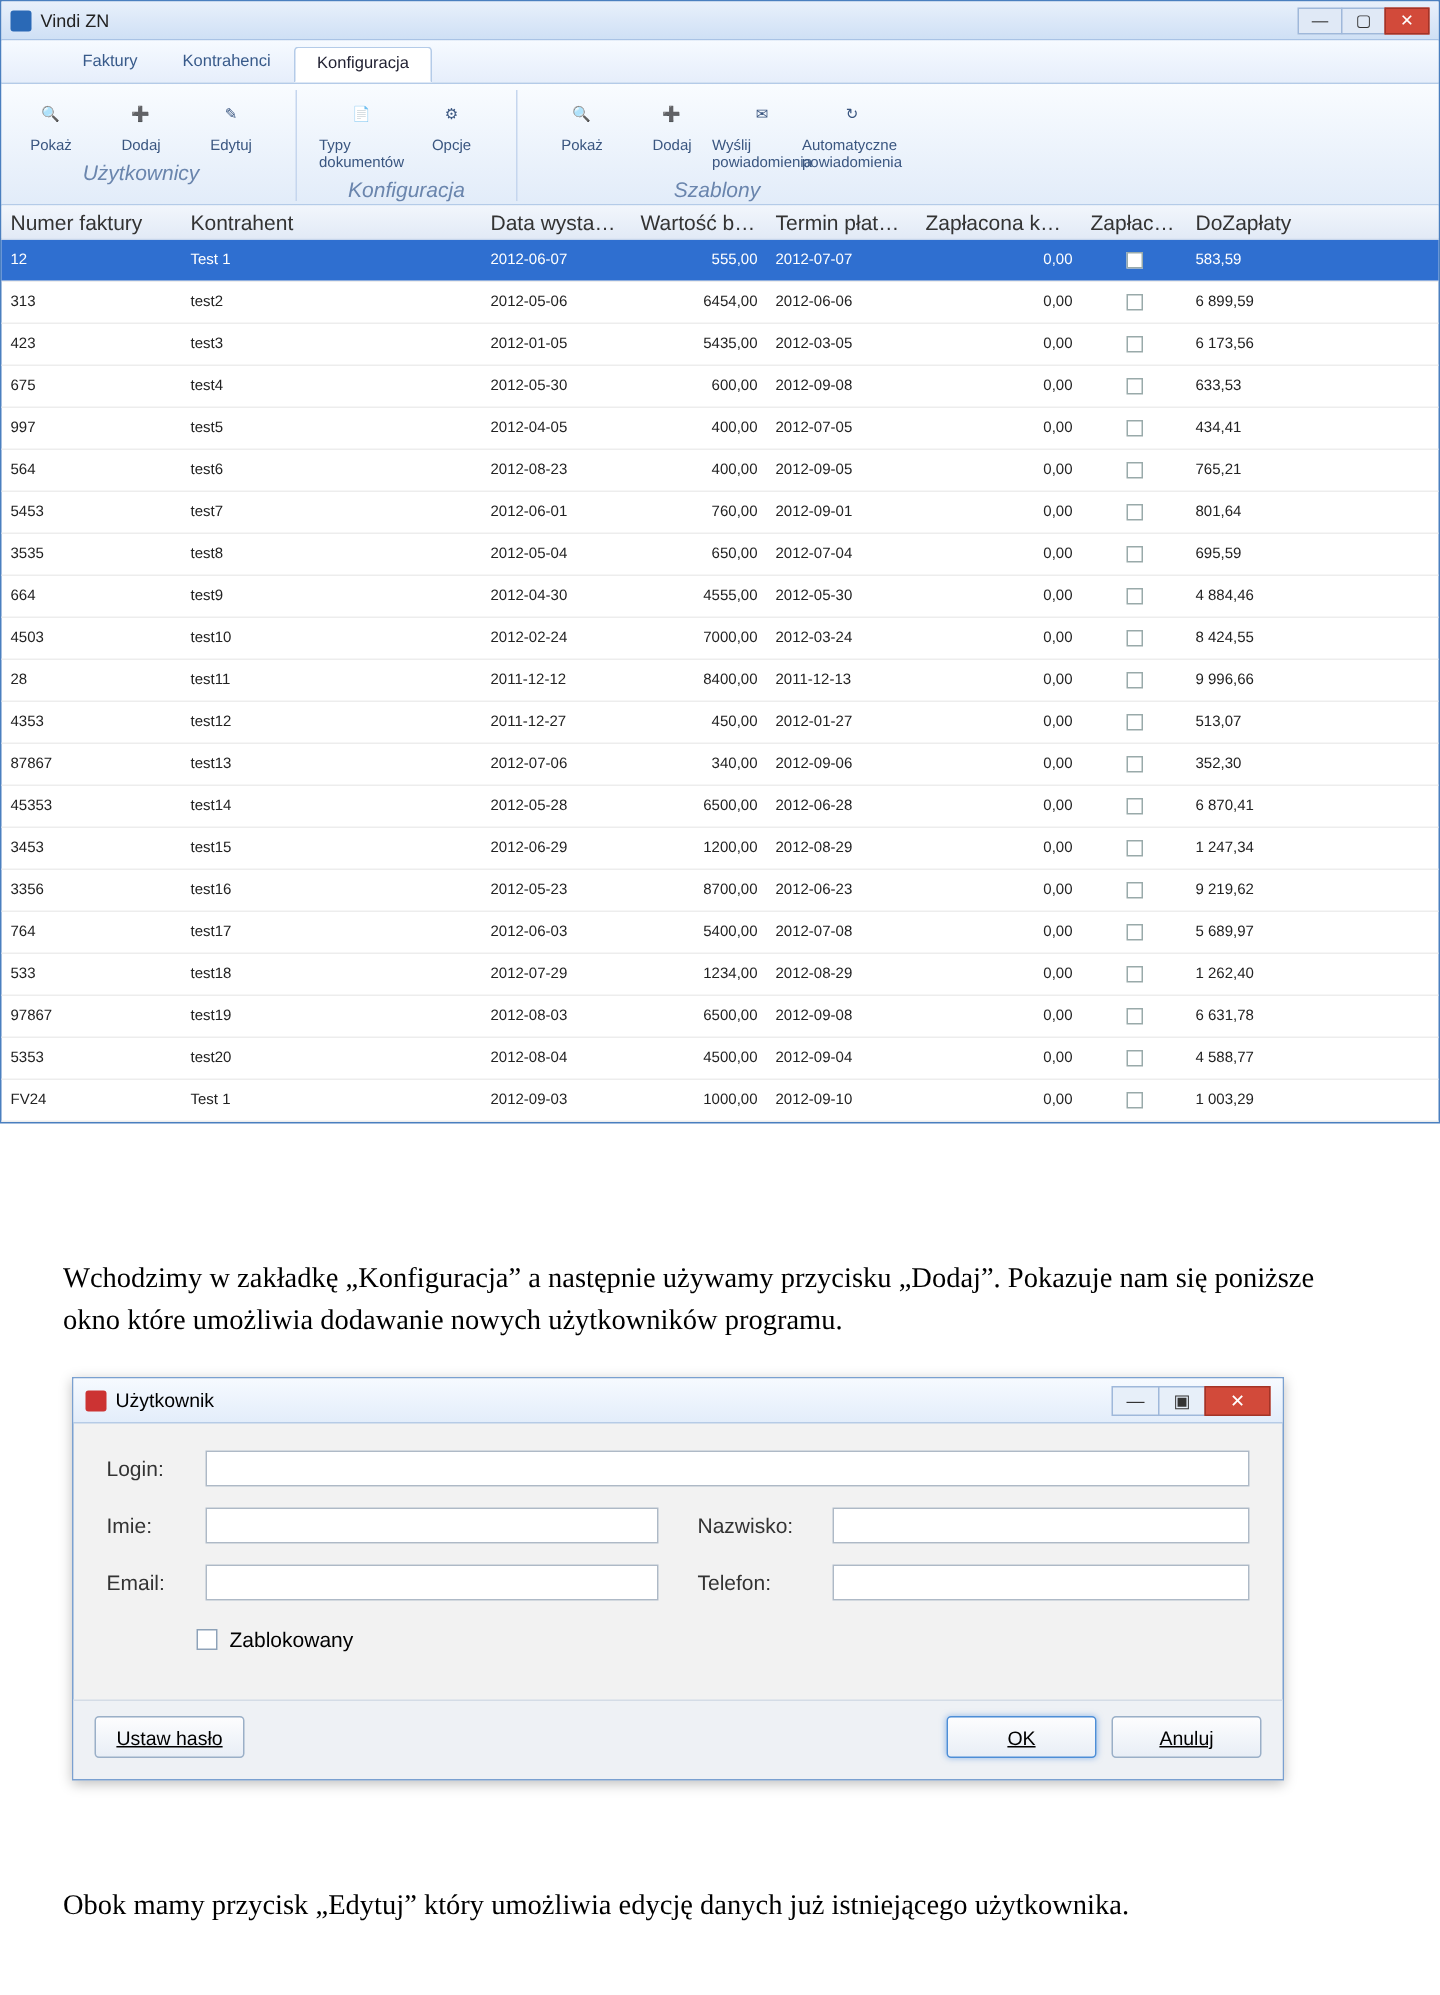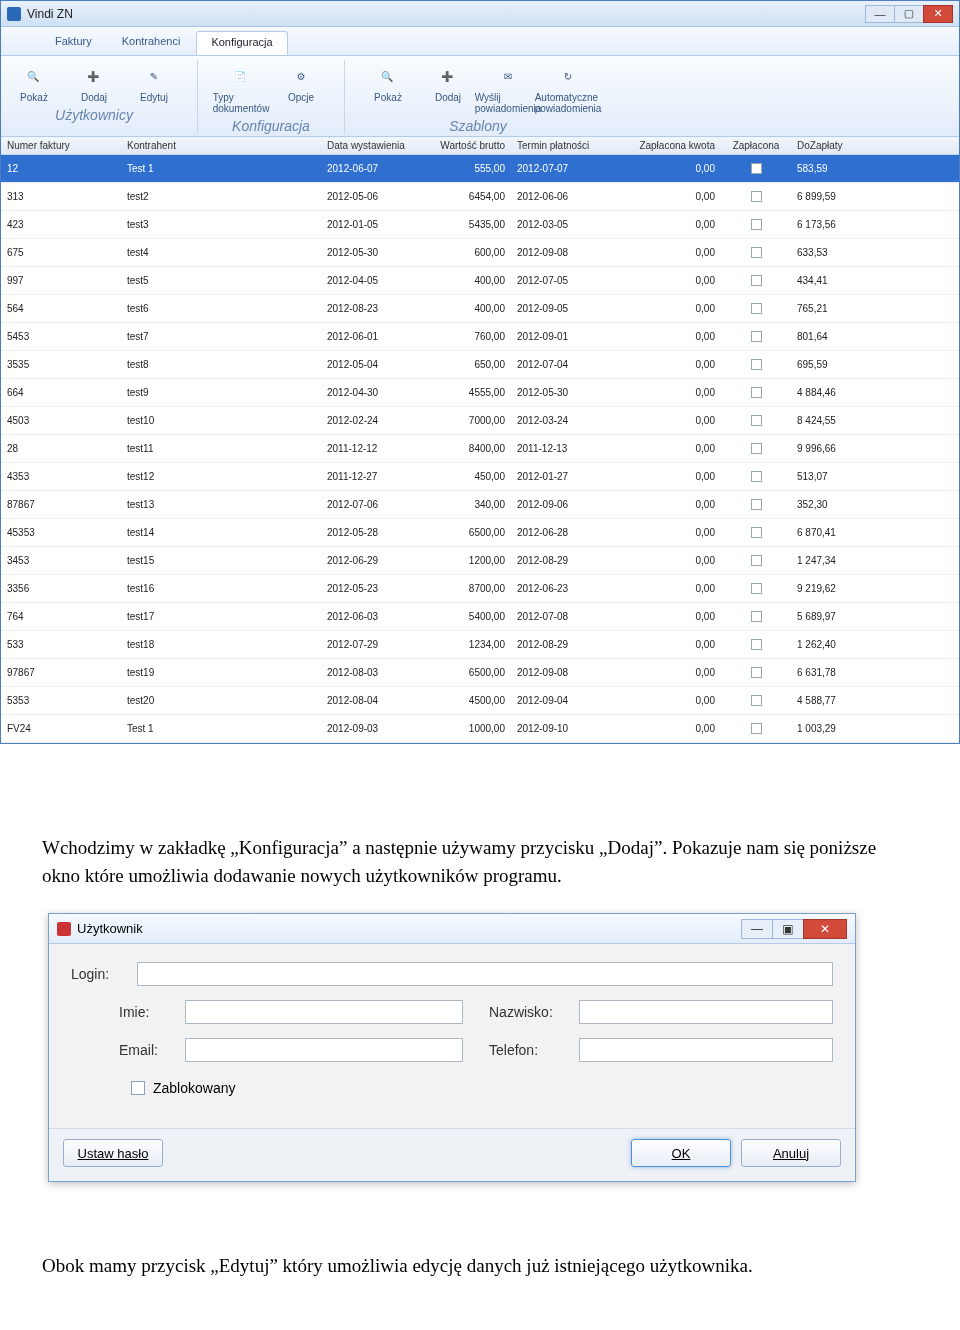--- a/index.html
+++ b/index.html
@@ -24,21 +24,21 @@
 
   .ribbon { background:linear-gradient(#f9fcff,#e2ecf9); border-bottom:1px solid #b4cbe8; padding:4px 6px 2px; display:flex; gap:14px; }
   .rgroup { display:flex; flex-direction:column; align-items:center; }
   .rbtns { display:flex; gap:6px; }
   .rbtn { display:flex; flex-direction:column; align-items:center; font-size:10px; color:#3a5680; width:54px; padding:2px; }
   .ricon { width:28px; height:28px; margin-bottom:2px; display:flex; align-items:center; justify-content:center; }
   .rgroup-label { font-size:14px; color:#6a85ad; margin-top:2px;font-style:italic; }
   .rsep { width:1px; background:#c5d6ee; margin:0 2px; }
 
   
-  .gridhead { display:flex; background:linear-gradient(#f2f6fc,#e2eaf6); font-size:10px; color:#333; border-bottom:1px solid #c7d6ec; }
+  .gridhead { display:flex; background:linear-gradient(#f2f6fc,#e2eaf6); font-size:14px; color:#333; border-bottom:1px solid #c7d6ec; }
   .gridhead > div, .row > div { padding:3px 6px; white-space:nowrap; overflow:hidden; text-overflow:ellipsis; }
   .c0{width:120px} .c1{width:200px} .c2{width:100px} .c3{width:90px;text-align:right}
   .c4{width:100px} .c5{width:110px;text-align:right} .c6{width:70px;text-align:center} .c7{width:105px;text-align:left}
   .gridbody{}
   .row{ display:flex; font-size:10px; color:#222; border-bottom:1px solid #ededed; align-items:center; height:28px; }
   .row.sel{ background:#2f6fd0; color:#fff; }
   .cb{ width:11px;height:11px;border:1px solid #9aa;display:inline-block;background:#fff;vertical-align:middle }
 
   
   .doc { font-family: "Times New Roman", Times, serif; font-size:19px; line-height:1.45; padding: 90px 42px 24px; }
@@ -49,21 +49,21 @@
   .dlg-title{ height:30px; background:linear-gradient(#f6faff,#e3edfa); display:flex; align-items:center; padding:0 8px; border-bottom:1px solid #b6cbe6; }
   .dlg-title .ic{ width:14px;height:14px;background:#c33;display:inline-block;margin-right:6px;border-radius:2px; }
   .dlg-win-controls{ margin-left:auto; display:flex; }
   .dwc{ width:32px;height:20px;display:flex;align-items:center;justify-content:center;border:1px solid #9fb8da;background:#e7eff9;margin-left:-1px;font-size:12px;color:#333 }
   .dwc.close{ background:#d24a3a;color:#fff;border-color:#a33427;width:44px; }
   .dlg-body{ padding:18px 22px 6px; }
   .field-row{ display:flex; align-items:center; margin-bottom:14px; gap:10px; }
   .field-row label{ width:56px; font-size:14px; color:#333; }
   .field-row label.wide{ width:80px; }
   .field-row input[type=text]{ flex:1; height:24px; border:1px solid #aeb9c6; background:#fff; padding:0 6px; font-size:13px; }
-  .two-col{ display:flex; gap:26px;margin-left:48px; }
+  .two-col{ display:flex; gap:26px; }
   .two-col .col{ flex:1; }
   .chk-row{ padding:4px 0 26px 60px; display:flex; align-items:center; gap:8px; font-size:14px;}
   .chk{ width:14px;height:14px;border:1px solid #8ea2b8;background:#fff;display:inline-block }
   .dlg-footer{ display:flex; padding:10px 14px 14px; gap:10px; border-top:1px solid #d4dce6; background:#eef1f5;text-decoration:underline; }
   .dbtn{ min-width:100px;height:28px;border:1px solid #9aafc7;background:linear-gradient(#fdfdfe,#e8eef6);font-size:13px;border-radius:3px; display:flex;align-items:center;justify-content:center; }
   .dbtn.primary{ border-color:#4d8ed7; box-shadow:0 0 4px rgba(60,130,220,.5); }
 
   .doc2 { font-family:"Times New Roman",Times,serif; font-size:19px; line-height:1.45; padding:40px 42px 20px; }
 </style>
 </head>

